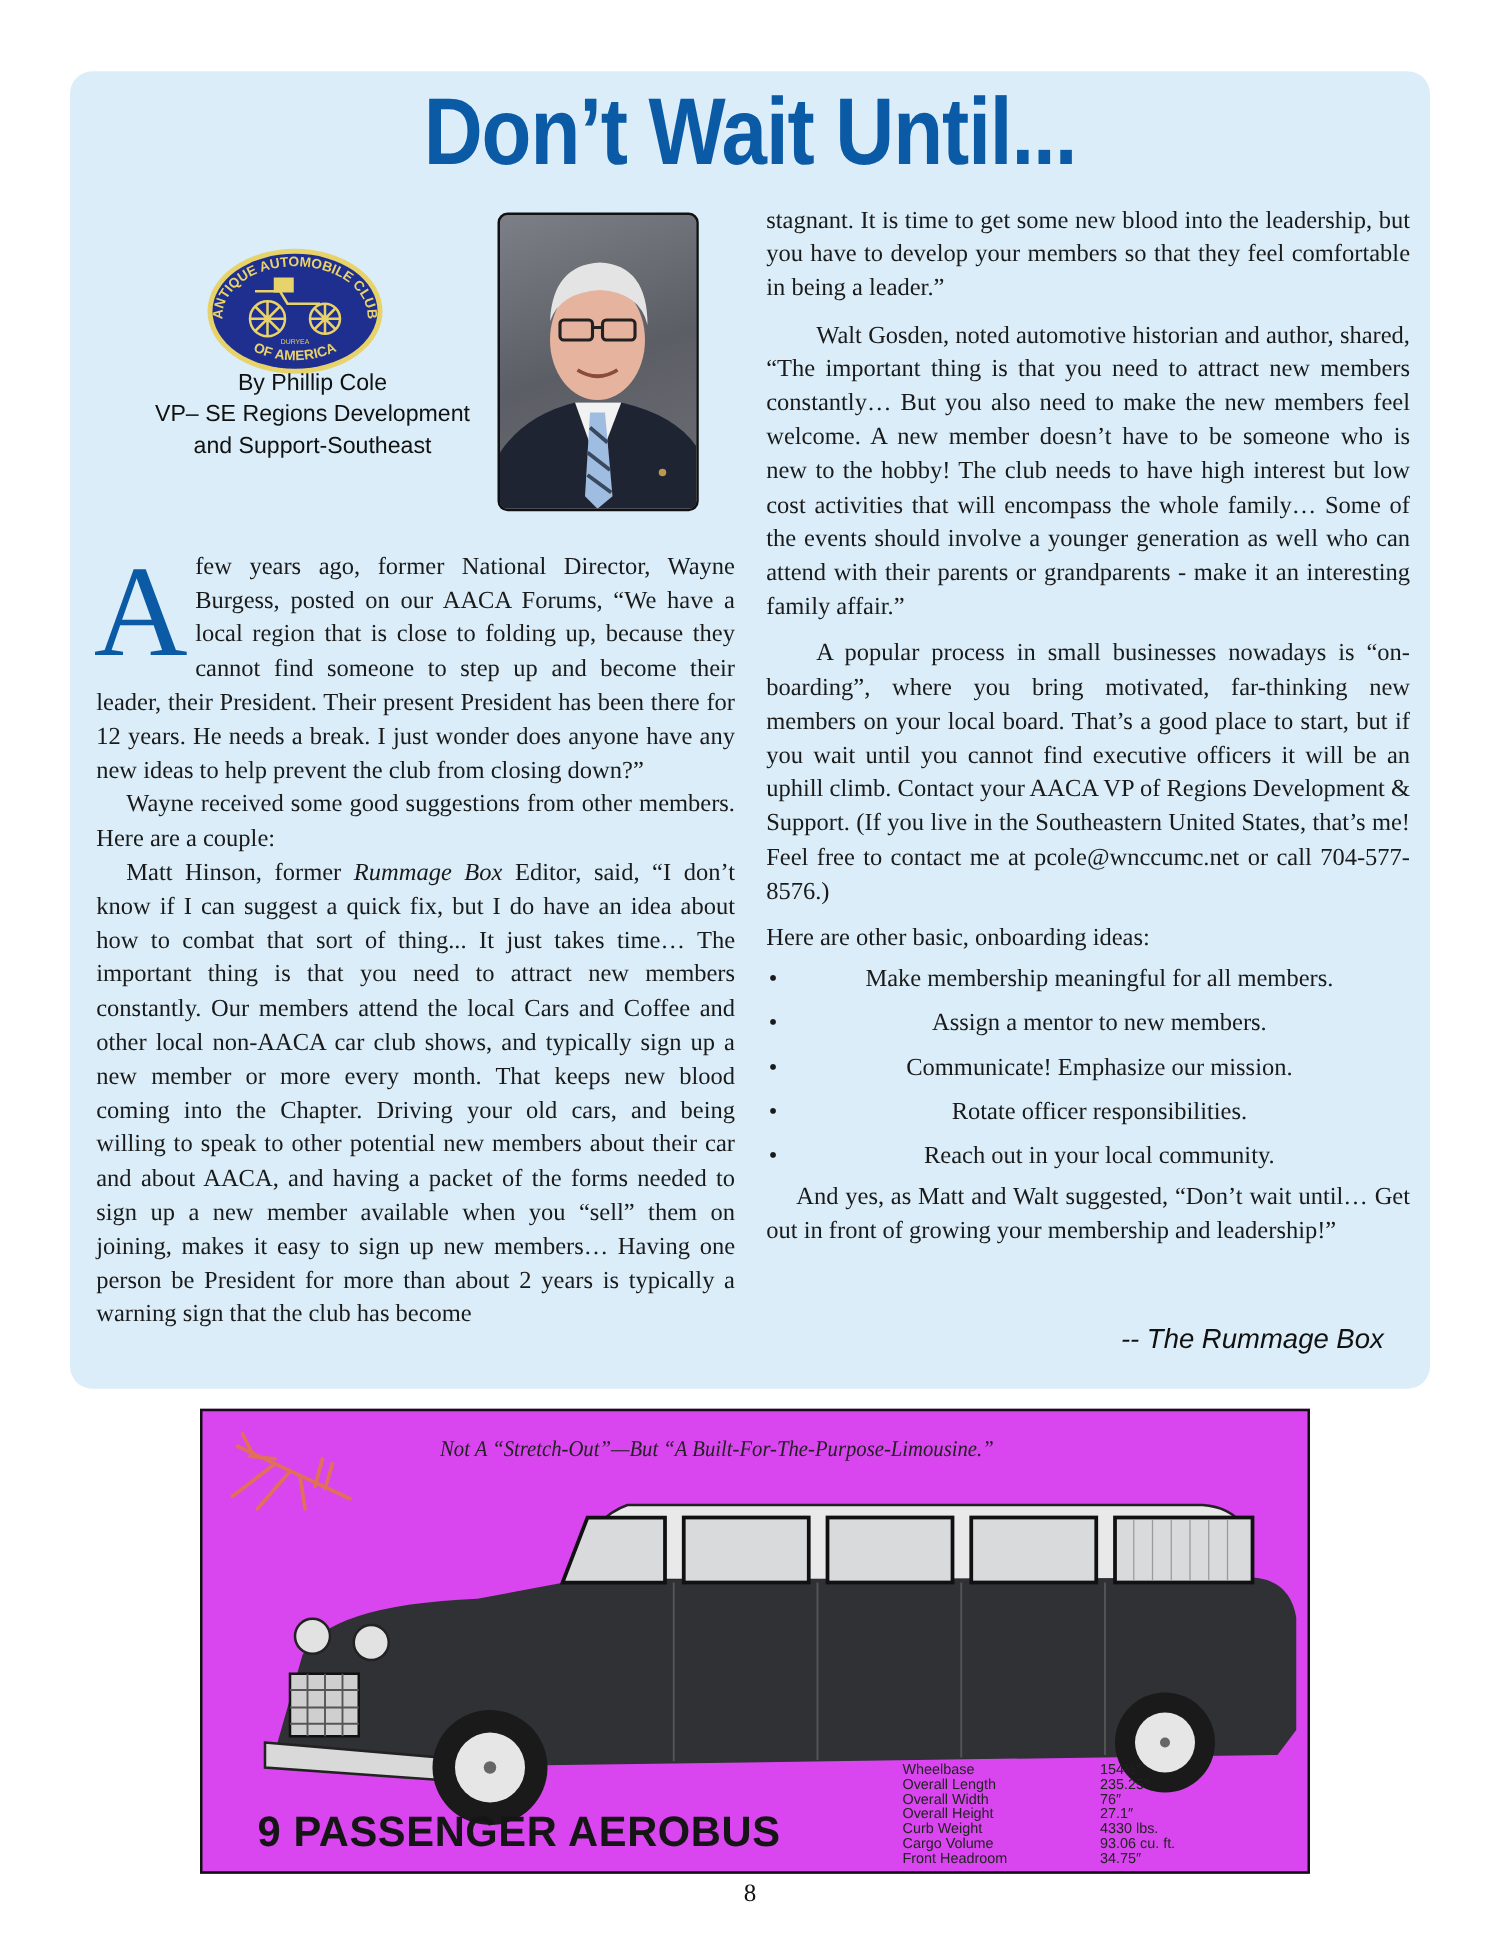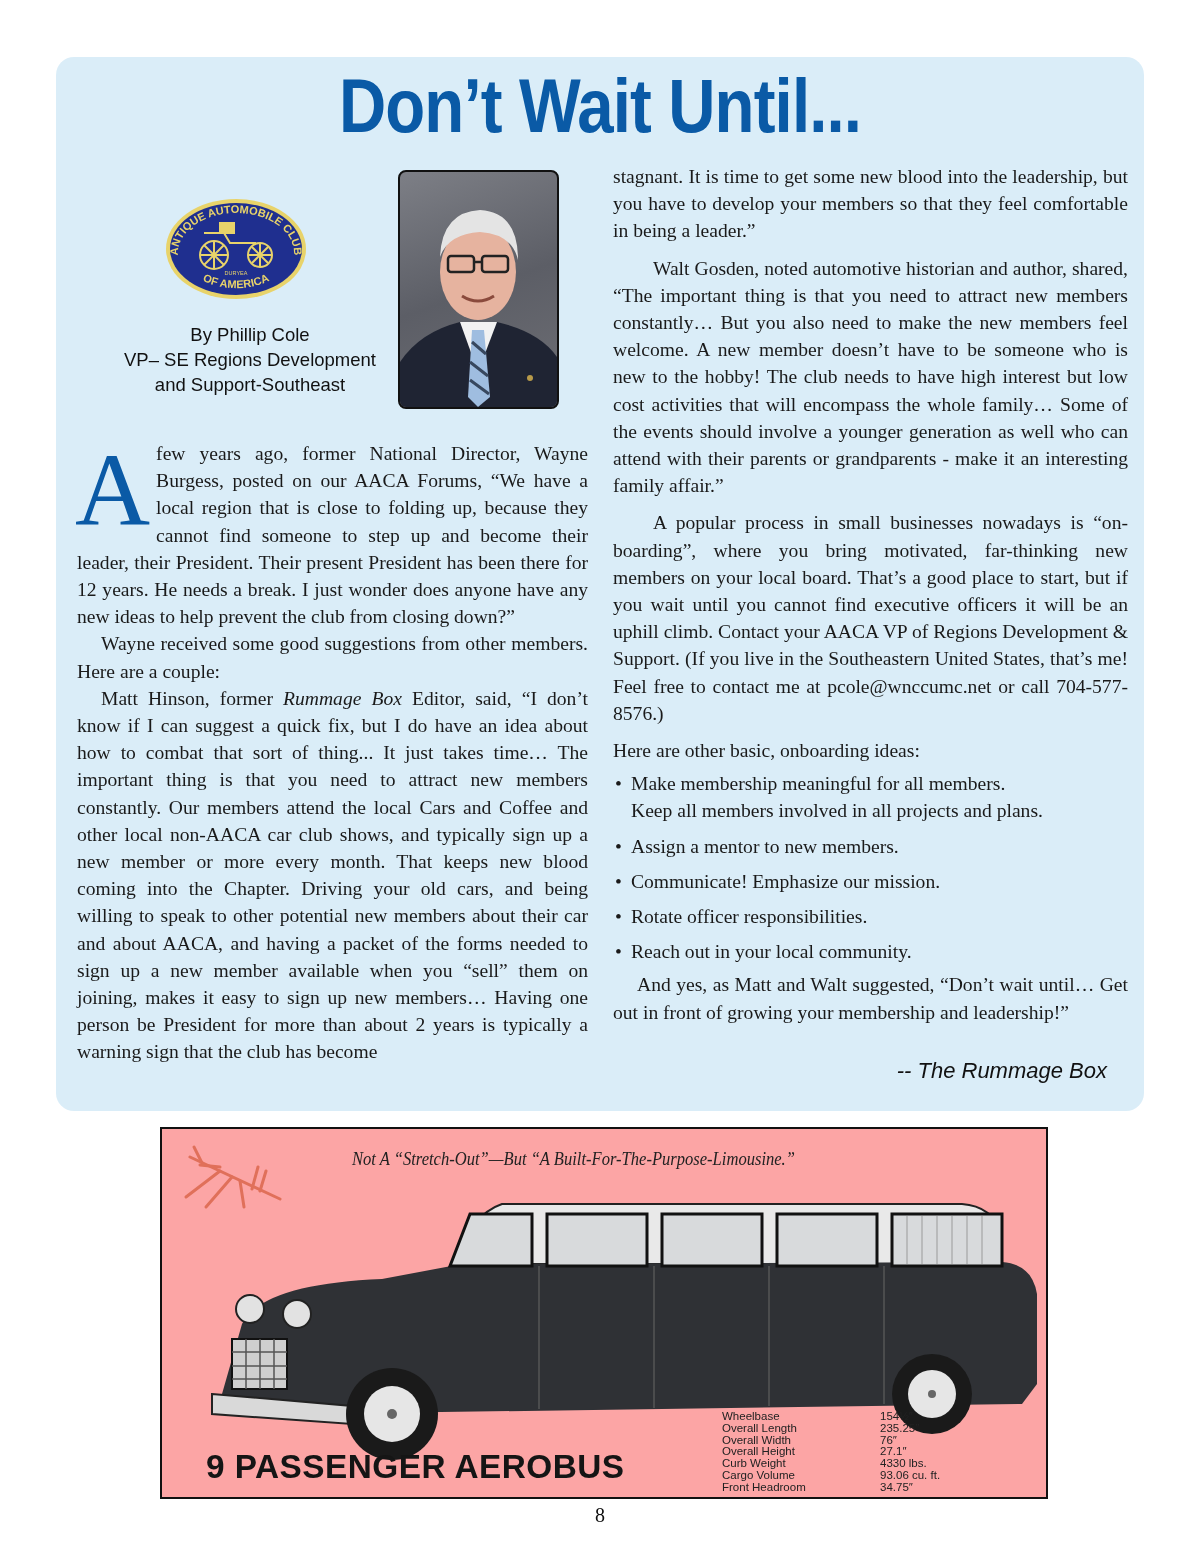--- a/index.html
+++ b/index.html
@@ -13,21 +13,21 @@
     background: #daedf8; border-radius: 18px;
   }
   .title {
     position: absolute; left: 0; top: 68px; width: 1200px; text-align: center;
     font-family: "Liberation Sans", "DejaVu Sans", sans-serif; font-weight: bold;
     font-size: 76px; color: #0a5aa6; letter-spacing: -1px; line-height: 1;
     transform: scaleX(0.86); transform-origin: center;
   }
   .logo { position: absolute; left: 164px; top: 197px; width: 144px; height: 104px; }
   .byline {
-    position: absolute; left: 110px; top: 322px; width: 280px; text-align: center;
+    position: absolute; left: 110px; top: 293px; width: 280px; text-align: center;
     font-family: "Liberation Sans", "DejaVu Sans", sans-serif; font-size: 18.5px;
     line-height: 25px; color: #111;
   }
   .photo {
     position: absolute; left: 398px; top: 170px; width: 157px; height: 235px;
     border: 2px solid #111; border-radius: 8px; overflow: hidden;
     background: linear-gradient(160deg, #7d7f86 0%, #5c5e66 50%, #6e6f75 100%);
   }
   .col {
     position: absolute; font-size: 19.6px; line-height: 27.2px; text-align: justify;
@@ -37,30 +37,30 @@
   .col-right { left: 613px; top: 163px; width: 515px; }
   .col p { margin: 0; }
   .indent { text-indent: 24px; }
   .indent2 { text-indent: 40px; }
   .gap { margin-top: 10px !important; }
   .dropcap {
     float: left; font-size: 104px; line-height: 80px; color: #0a5aa6;
     margin: 6px 6px 0 -2px; padding-top: 4px;
   }
   ul.ideas { list-style: none; margin: 6px 0 0 0; padding: 0; }
-  ul.ideas li { position: relative; padding-left: 18px; margin-bottom: 8px; text-align: left; }
+  ul.ideas li { position: relative; padding-left: 18px; margin-bottom: 8px; text-align: center; }
   ul.ideas li::before { content: "•"; position: absolute; left: 2px; top: 0; }
   .signoff {
     position: absolute; left: 880px; top: 1058px; width: 227px; text-align: right;
     font-family: "Liberation Sans", "DejaVu Sans", sans-serif; font-style: italic;
     font-size: 22px; color: #111;
   }
   .ad {
     position: absolute; left: 160px; top: 1127px; width: 884px; height: 368px;
-    border: 2px solid #111; background: #fca5a5; overflow: hidden;
+    border: 2px solid #111; background: #d946ef; overflow: hidden;
   }
   .ad-tagline {
     position: absolute; left: 190px; top: 20px; width: 600px;
     font-style: italic; font-size: 18px; color: #222; transform: scaleX(0.92); transform-origin: left;
   }
   .ad-headline {
     position: absolute; left: 44px; top: 318px;
     font-family: "Liberation Sans", "DejaVu Sans", sans-serif; font-weight: bold;
     font-size: 34px; color: #151515; letter-spacing: 0.5px; transform: scaleX(0.98); transform-origin: left;
   }
@@ -137,21 +137,21 @@
   <p class="indent">Wayne received some good suggestions from other mem­bers. Here are a couple:</p>
   <p class="indent"><span>Matt Hinson, former </span><em>Rummage Box</em><span> Editor, said, “I don’t know if I can suggest a quick fix, but I do have an idea about how to combat that sort of thing... It just takes time… The important thing is that you need to attract new members constantly. Our members attend the local Cars and Coffee and other local non-AACA car club shows, and typically sign up a new member or more every month. That keeps new blood coming into the Chapter. Driving your old cars, and being willing to speak to other potential new members about their car and about AACA, and having a packet of the forms needed to sign up a new member available when you “sell” them on joining, makes it easy to sign up new mem­bers… Having one person be President for more than about 2 years is typically a warning sign that the club has become</span></p>
 </div>
 
 <div class="col col-right">
   <p>stagnant. It is time to get some new blood into the leader­ship, but you have to develop your members so that they feel comfortable in being a leader.”</p>
   <p class="indent2 gap">Walt Gosden, noted automotive historian and author, shared, “The important thing is that you need to attract new members constantly… But you also need to make the new members feel welcome. A new member doesn’t have to be someone who is new to the hobby! The club needs to have high interest but low cost activities that will encompass the whole family… Some of the events should involve a young­er generation as well who can attend with their parents or grandparents - make it an interesting family affair.”</p>
   <p class="indent2 gap">A popular process in small businesses nowadays is “on­boarding”, where you bring motivated, far-thinking new members on your local board. That’s a good place to start, but if you wait until you cannot find executive officers it will be an uphill climb. Contact your AACA VP of Regions De­velopment &amp; Support. (If you live in the Southeastern United States, that’s me! Feel free to contact me at pcole@wnccumc.­net or call 704-577-8576.)</p>
   <p class="gap">Here are other basic, onboarding ideas:</p>
   <ul class="ideas">
-    <li><span>Make membership meaningful for all members.</span><br><span>Keep all members involved in all projects and plans.</span></li>
+    <li><span>Make membership meaningful for all members.</span><br></li>
     <li>Assign a mentor to new members.</li>
     <li>Communicate! Emphasize our mission.</li>
     <li>Rotate officer responsibilities.</li>
     <li>Reach out in your local community.</li>
   </ul>
   <p class="indent" style="margin-top:-2px;">And yes, as Matt and Walt suggested, “Don’t wait until… Get out in front of growing your membership and leadership!”</p>
 </div>
 
 <div class="signoff">-- The Rummage Box</div>
 

